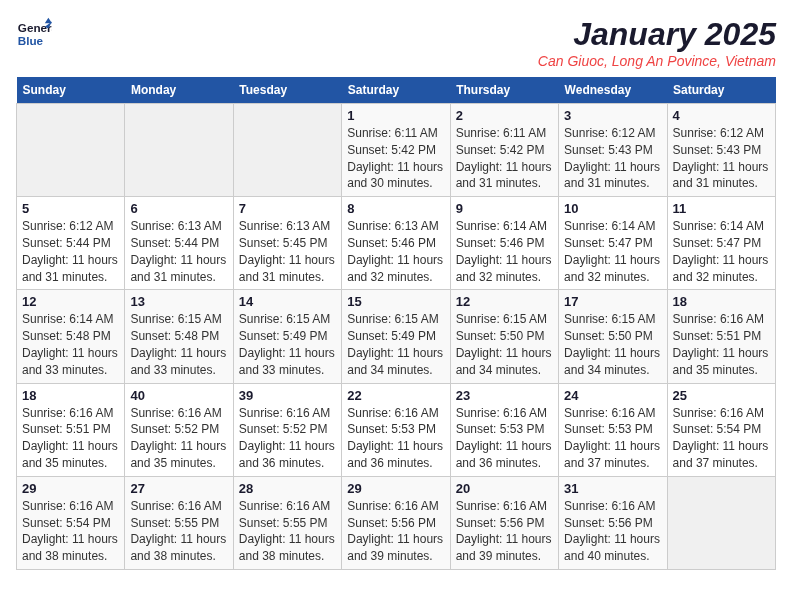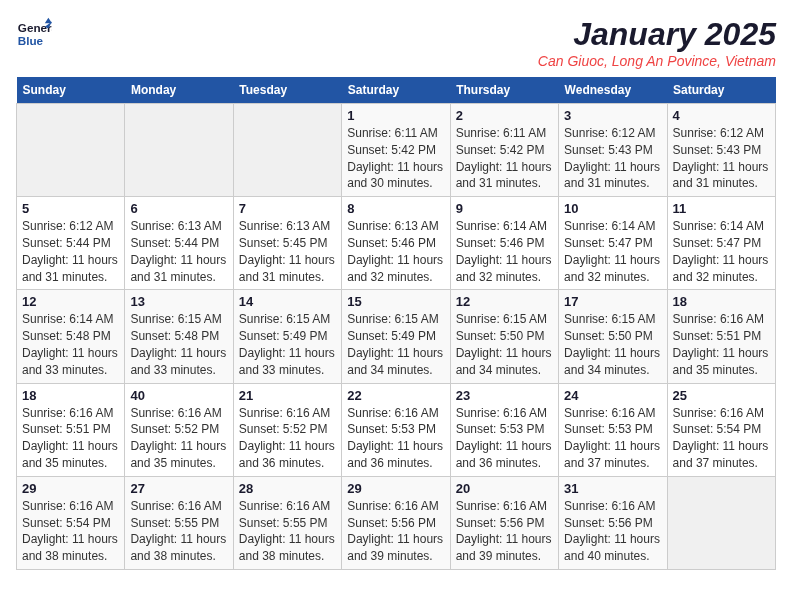--- a/index.html
+++ b/index.html
@@ -255,21 +255,21 @@
 and 35 minutes.</div>
         </td>
         <td>
           <div class="day-number">40</div>
           <div class="day-info" style="white-space: pre-line;">Sunrise: 6:16 AM
 Sunset: 5:52 PM
 Daylight: 11 hours
 and 35 minutes.</div>
         </td>
         <td>
-          <div class="day-number">21</div>
+          <div class="day-number">39</div>
           <div class="day-info" style="white-space: pre-line;">Sunrise: 6:16 AM
 Sunset: 5:52 PM
 Daylight: 11 hours
 and 36 minutes.</div>
         </td>
         <td>
           <div class="day-number">22</div>
           <div class="day-info" style="white-space: pre-line;">Sunrise: 6:16 AM
 Sunset: 5:53 PM
 Daylight: 11 hours

